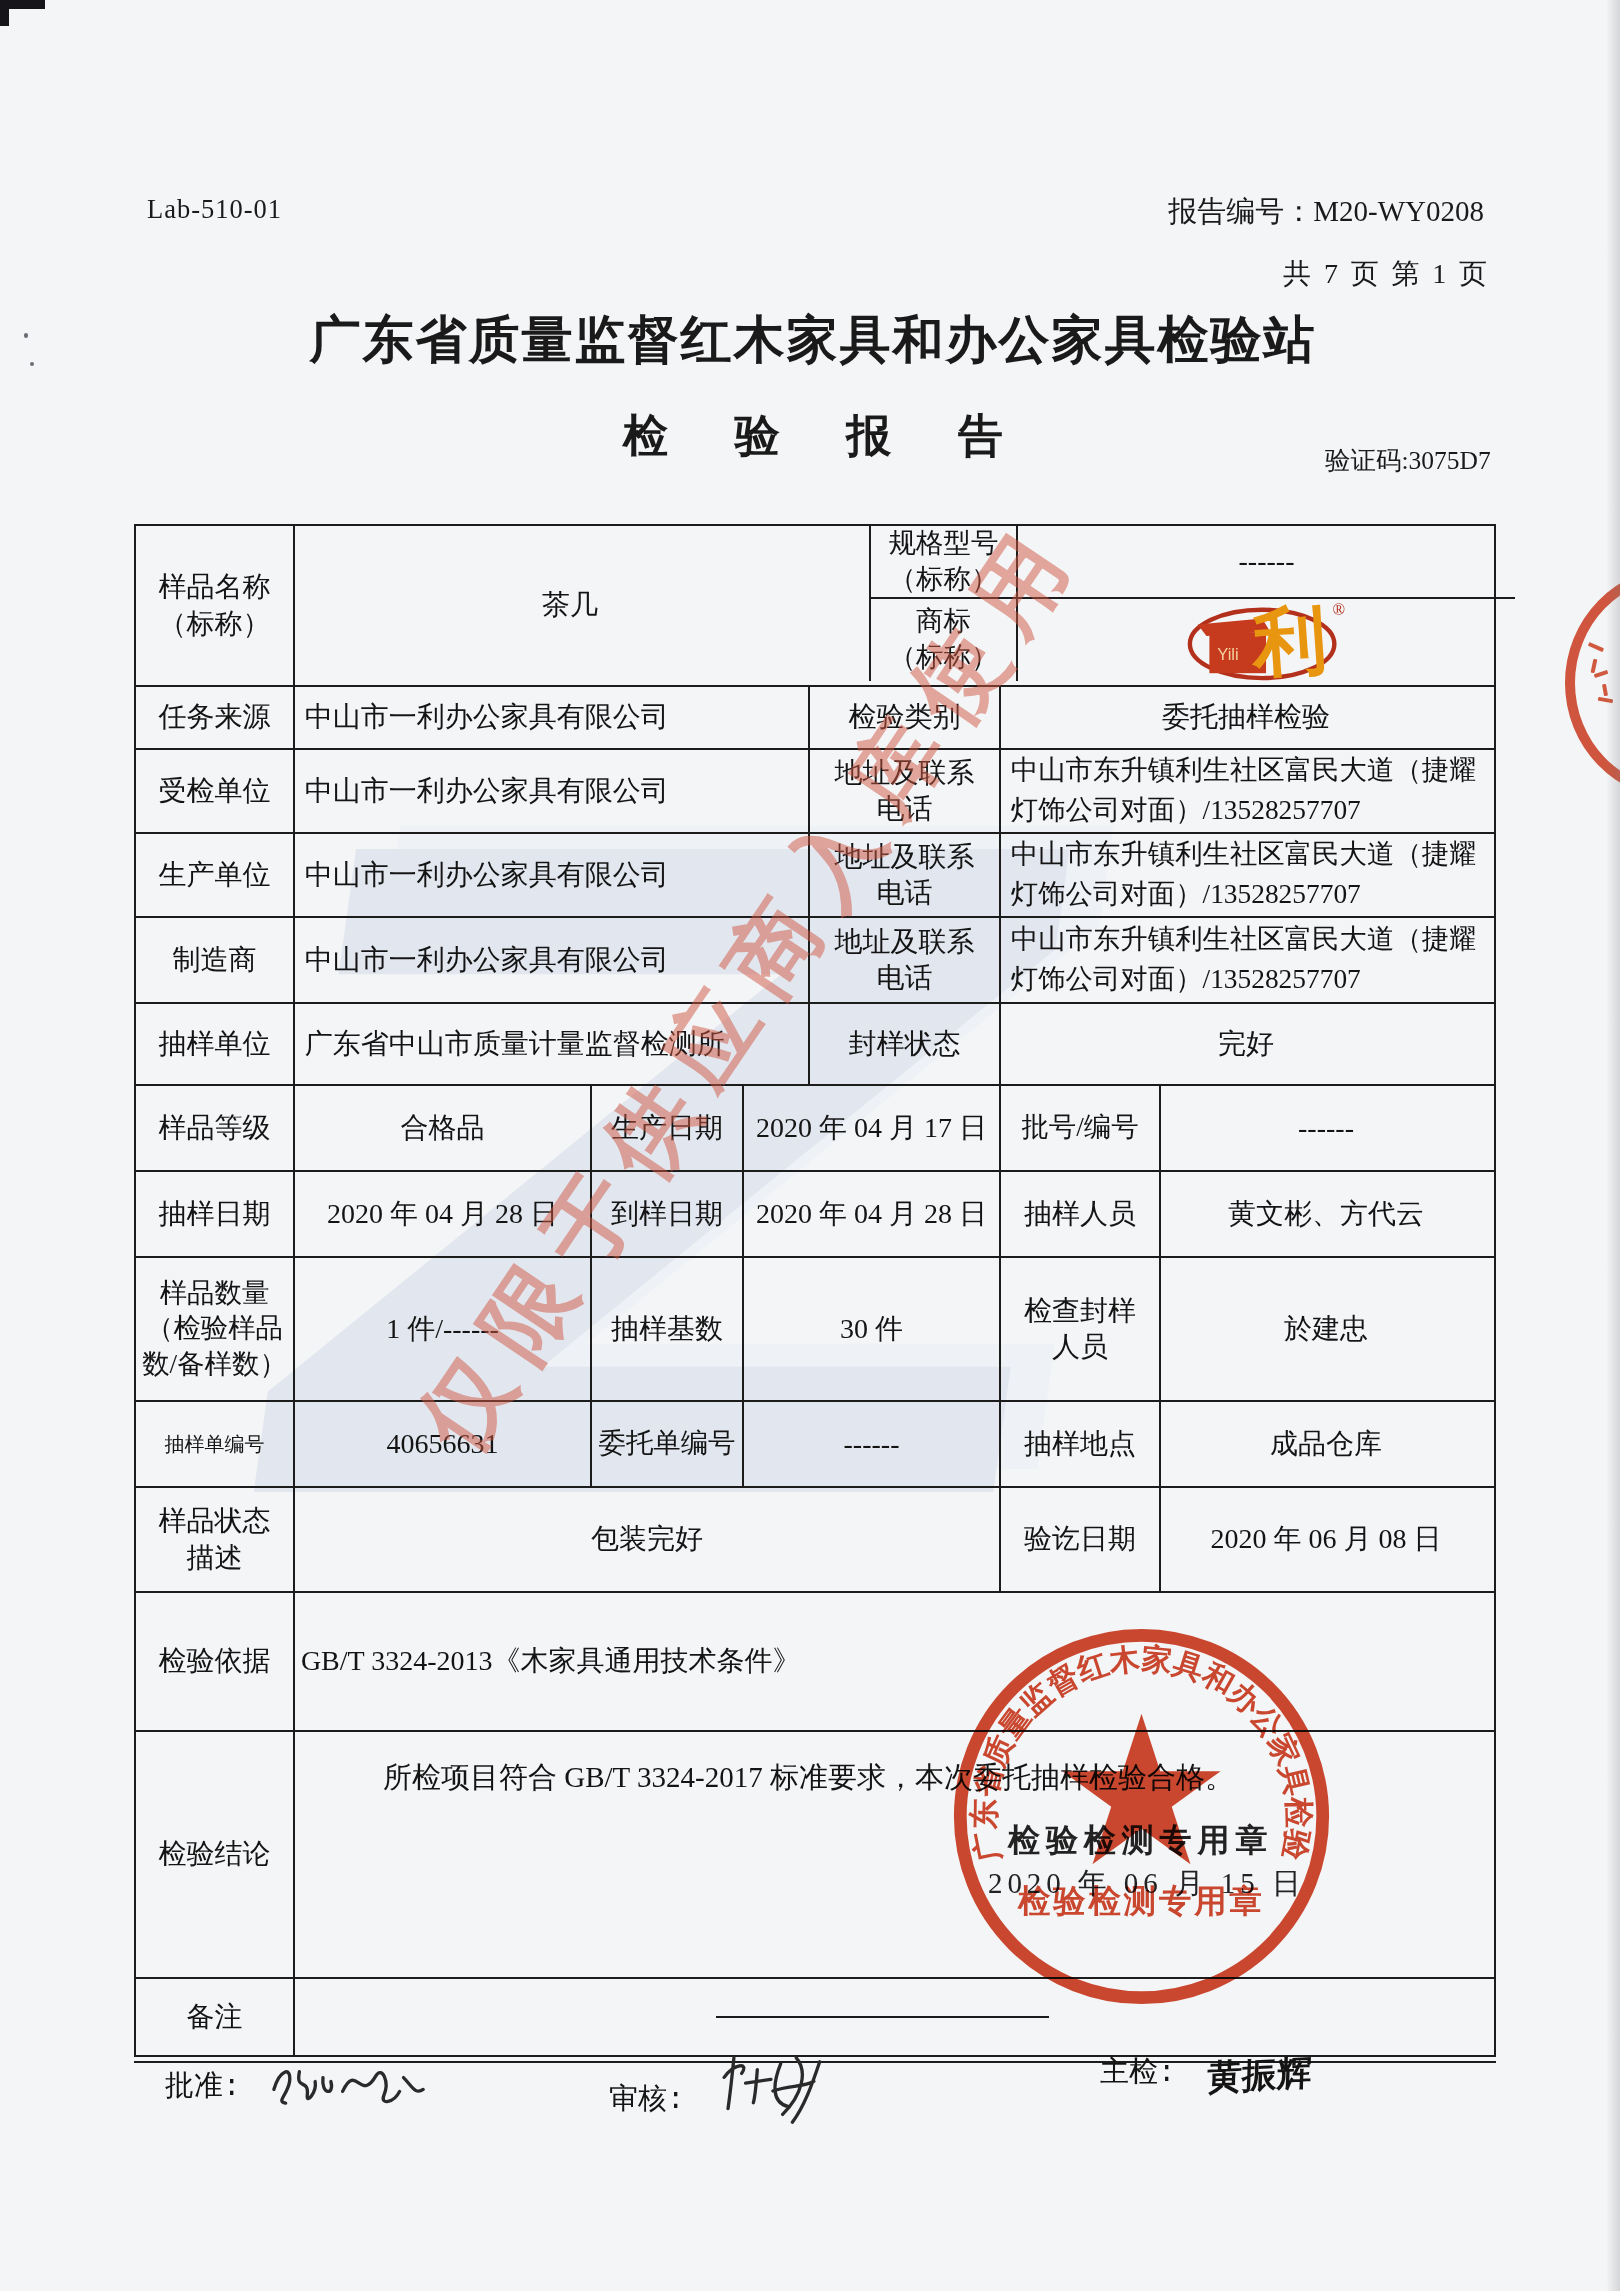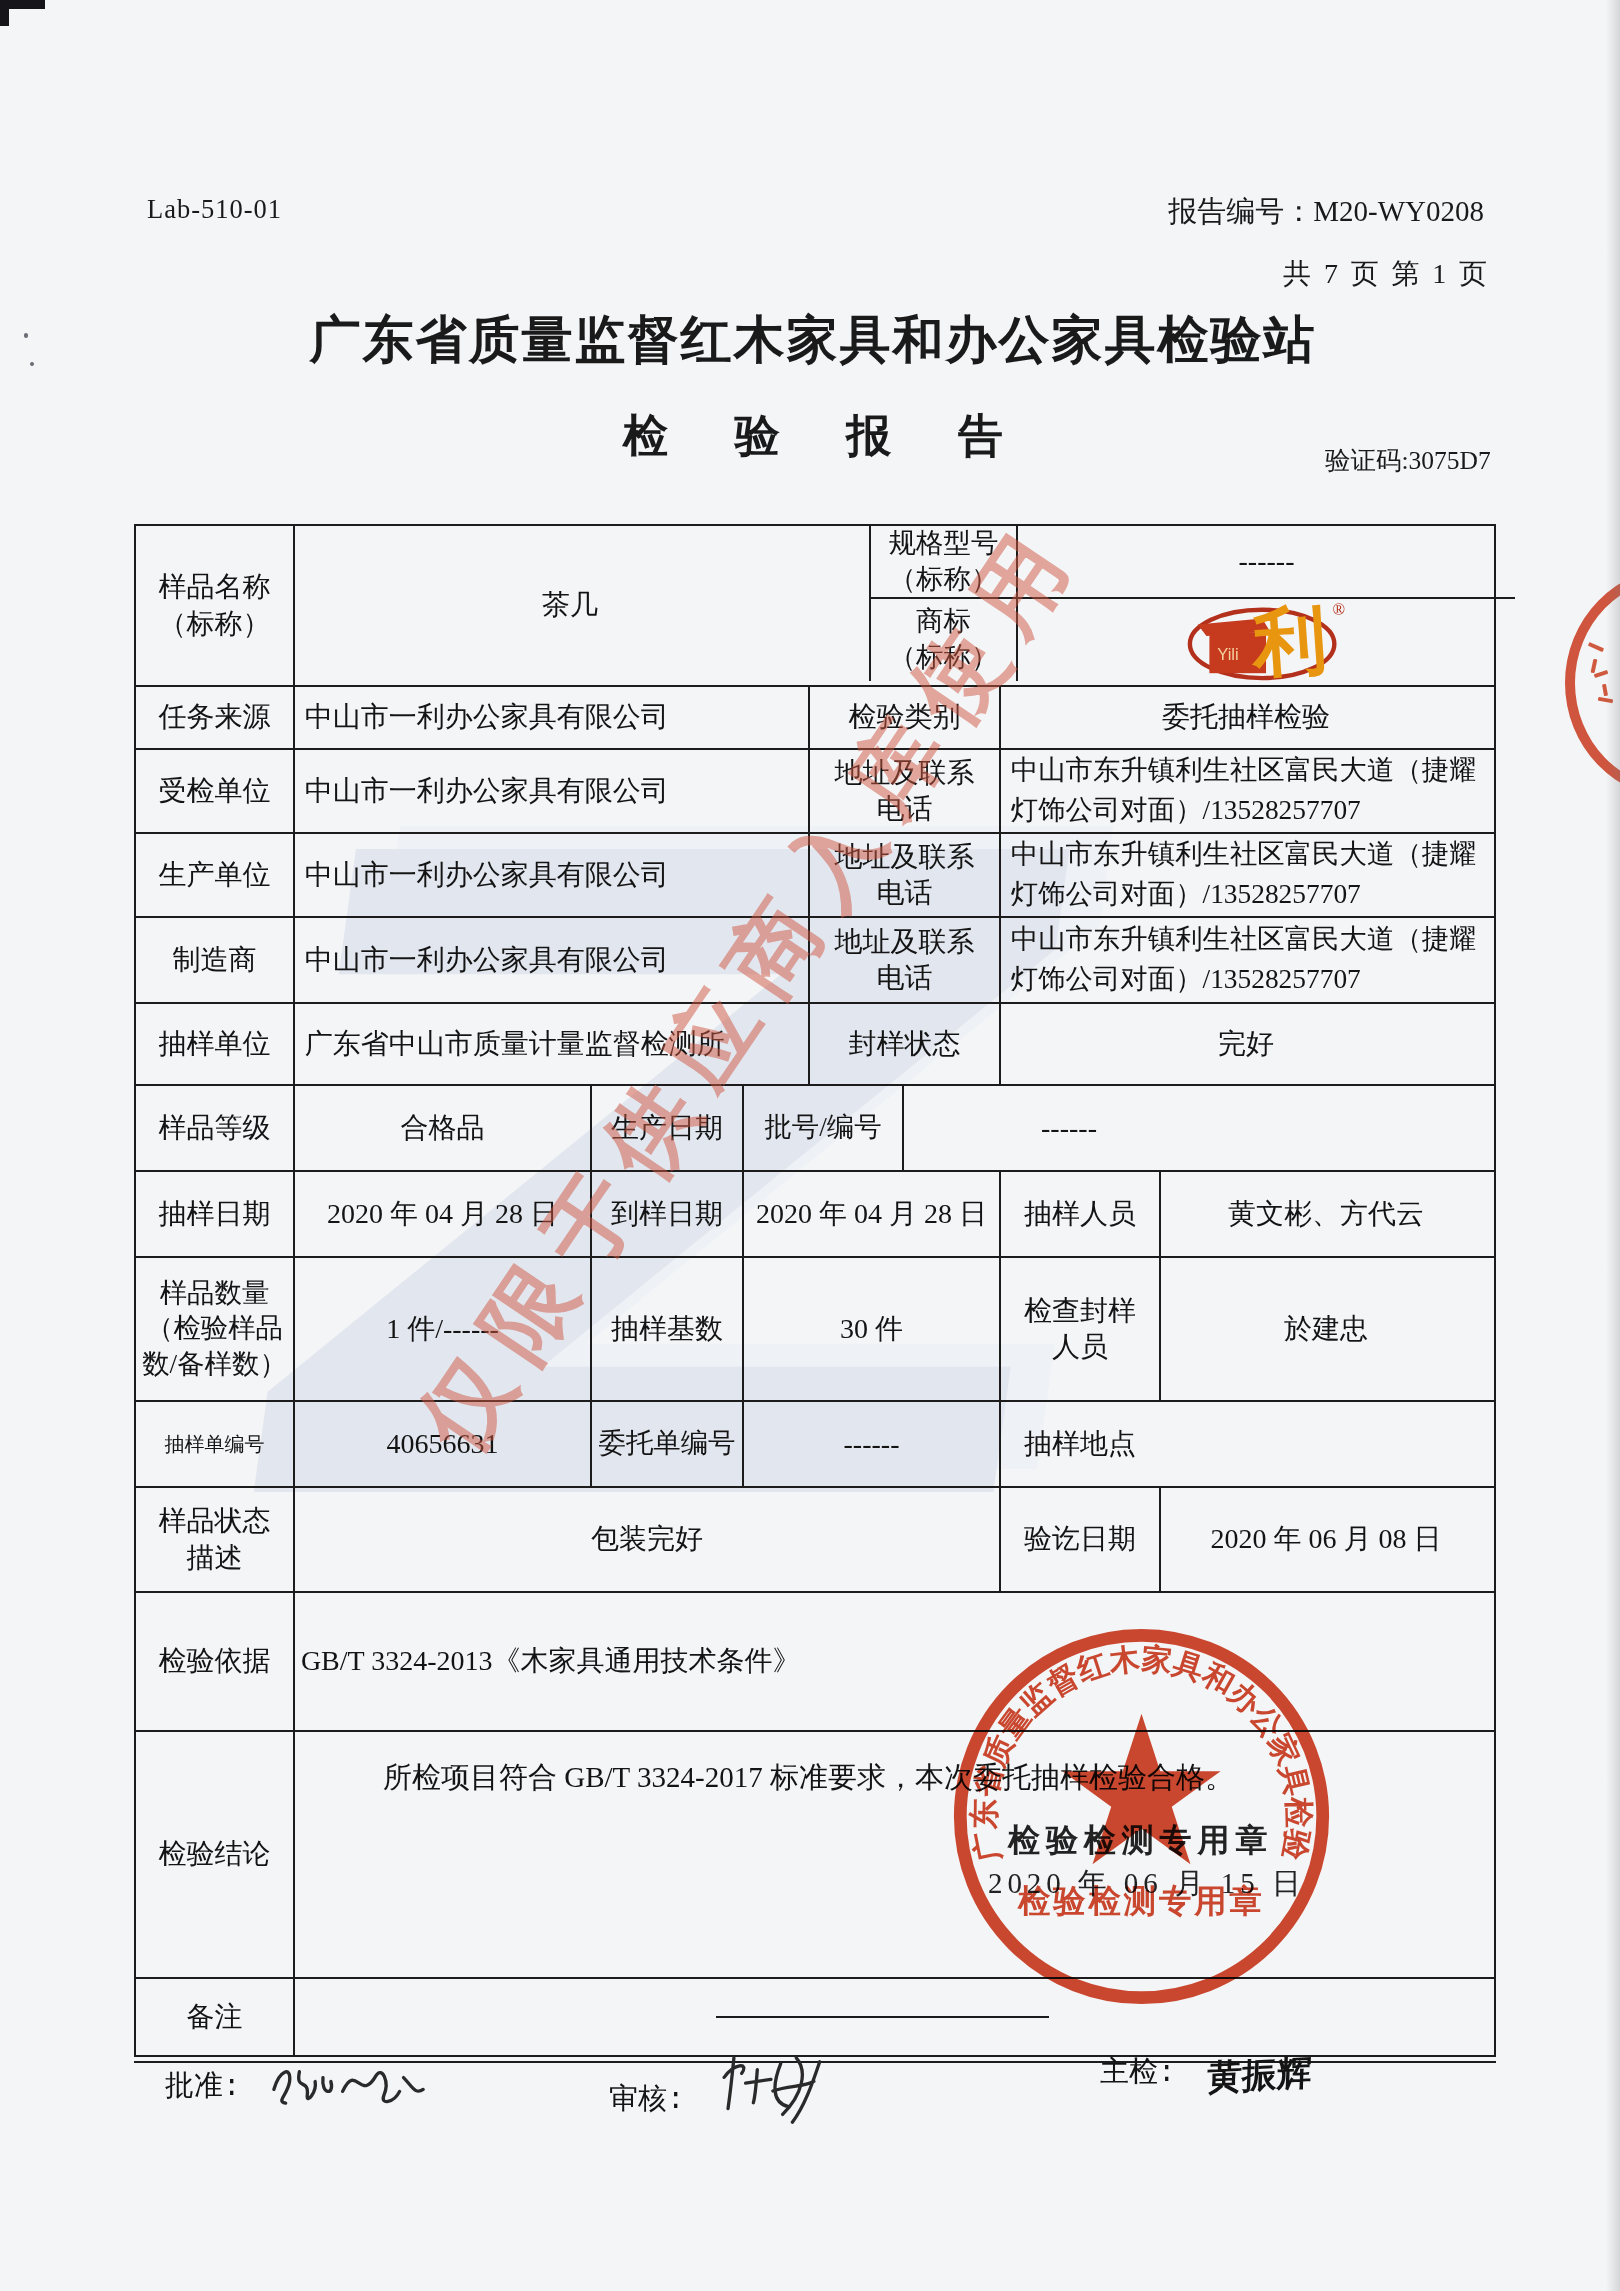--- a/index.html
+++ b/index.html
@@ -155,20 +155,21 @@
       <div class="c nb" style="flex:0 0 157px;">抽样单位</div>
       <div class="c left" style="flex:0 0 515px;">广东省中山市质量计量监督检测所</div>
       <div class="c" style="flex:0 0 191px;">封样状态</div>
       <div class="c" style="flex:0 0 492px;">完好</div>
     </div>
 
     <div class="row" style="height:84px;">
       <div class="c nb" style="flex:0 0 157px;">样品等级</div>
       <div class="c" style="flex:0 0 297px;">合格品</div>
       <div class="c" style="flex:0 0 152px;">生产日期</div>
+      <div class="c" style="flex:0 0 257px;">2020 年 04 月 17 日</div>
       <div class="c" style="flex:0 0 160px;font-size:27.4px;">批号/编号</div>
       <div class="c" style="flex:0 0 332px;">------</div>
     </div>
 
     <div class="row" style="height:84px;">
       <div class="c nb" style="flex:0 0 157px;">抽样日期</div>
       <div class="c" style="flex:0 0 297px;">2020 年 04 月 28 日</div>
       <div class="c" style="flex:0 0 152px;">到样日期</div>
       <div class="c" style="flex:0 0 257px;">2020 年 04 月 28 日</div>
       <div class="c" style="flex:0 0 160px;">抽样人员</div>
@@ -186,20 +187,21 @@
 人员</div>
       <div class="c" style="flex:0 0 332px;">於建忠</div>
     </div>
 
     <div class="row" style="height:84px;">
       <div class="c nb" style="flex:0 0 157px;font-size:20px;">抽样单编号</div>
       <div class="c" style="flex:0 0 297px;">40656631</div>
       <div class="c" style="flex:0 0 152px;font-size:27.4px;">委托单编号</div>
       <div class="c" style="flex:0 0 257px;">------</div>
       <div class="c" style="flex:0 0 160px;">抽样地点</div>
+      <div class="c" style="flex:0 0 332px;">成品仓库</div>
     </div>
 
     <div class="row" style="height:103px;">
       <div class="c nb pre" style="flex:0 0 157px;">样品状态
 描述</div>
       <div class="c" style="flex:0 0 706px;">包装完好</div>
       <div class="c" style="flex:0 0 160px;">验讫日期</div>
       <div class="c" style="flex:0 0 332px;">2020 年 06 月 08 日</div>
     </div>
 

